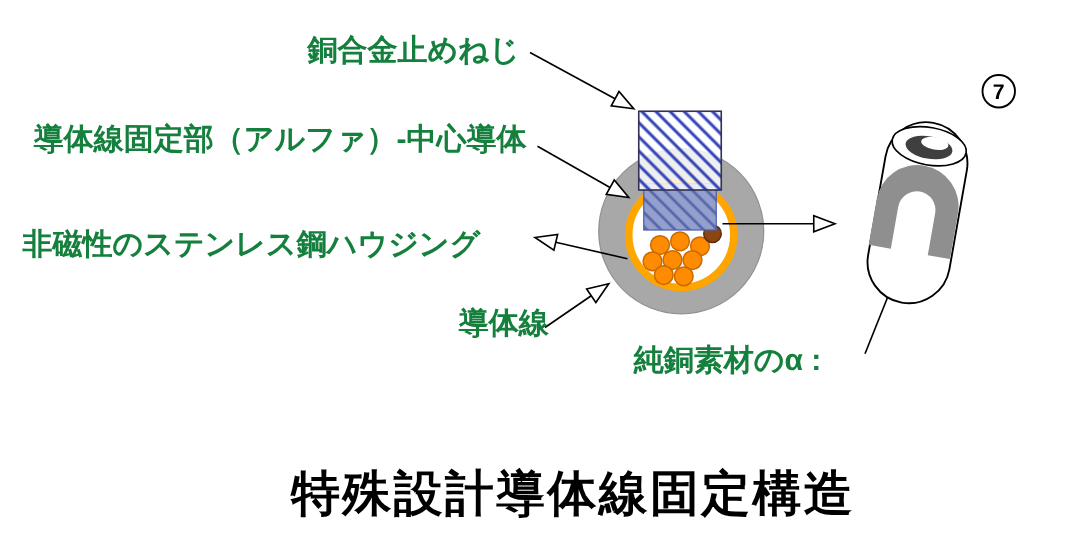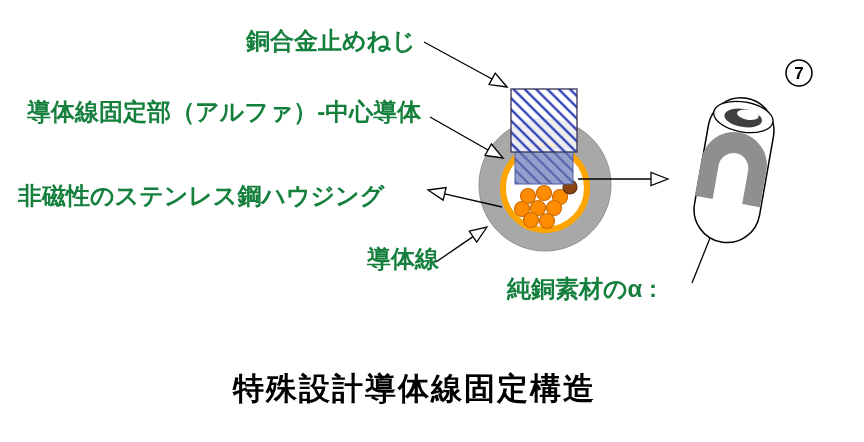--- a/index.html
+++ b/index.html
@@ -15,21 +15,21 @@
     position:absolute;
     font-size:24px;
     font-weight:bold;
     color:#15803d;
     white-space:nowrap;
     line-height:1.1;
   }
   .figure-title{
     position:absolute;
     left:233px;top:368px;
-    font-size:31px;
+    font-size:39px;
     font-weight:bold;
     letter-spacing:2px;
     color:#000;
     white-space:nowrap;
   }
   .fig-num-text{
     font-size:17px;
     font-weight:bold;
     font-family:"Liberation Sans","DejaVu Sans",sans-serif;
   }

